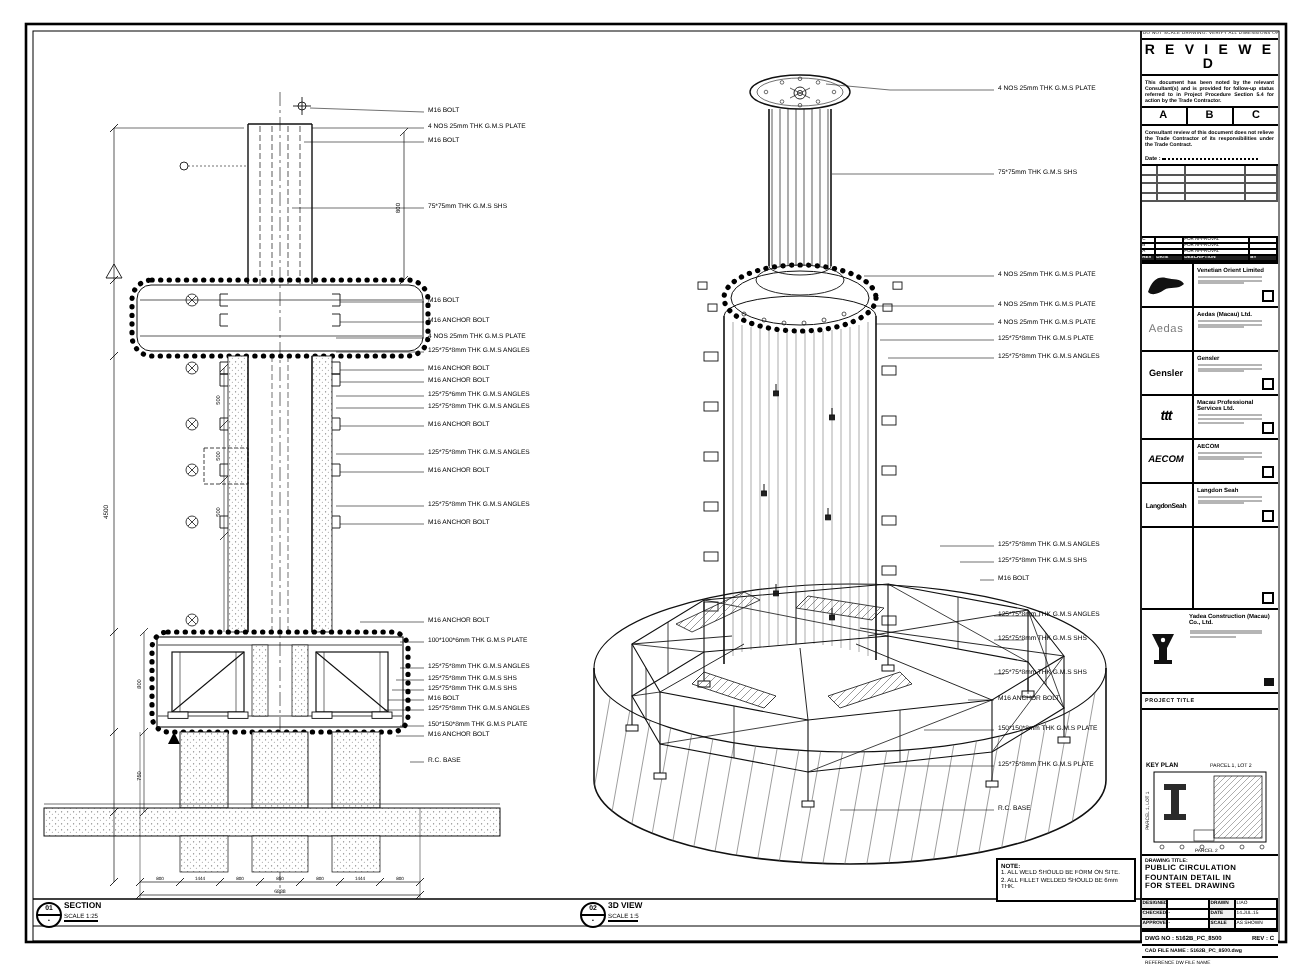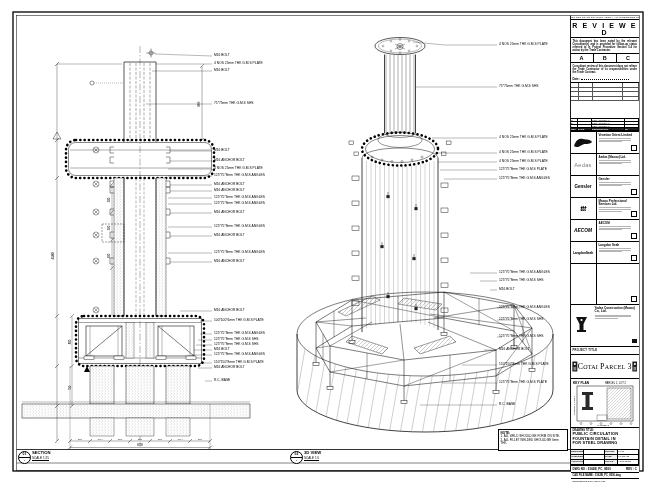--- a/index.html
+++ b/index.html
@@ -705,33 +705,20 @@
       <div class="inf">
         <div class="nm">Yadea Construction (Macau) Co., Ltd.</div>
         <div class="tbar"></div>
           <div class="tbar"></div>
           <div class="tbar" style="width:55%"></div>
         <div class="sq"></div>
       </div>
     </div>
 
     <div class="tb-sec ptbar">PROJECT TITLE</div>
-    <div class="tb-sec projband">
-      <svg width="8" height="15" viewBox="0 0 8 15">
-          <rect x="0.5" y="0.5" width="7" height="14" fill="#1c1c1c"></rect>
-          <circle cx="4" cy="4" r="1.5" fill="#fff"></circle>
-          <rect x="2" y="8" width="4" height="5" fill="#888"></rect>
-        </svg>
-      <span class="projname">Cotai Parcel 3</span>
-      <svg width="8" height="15" viewBox="0 0 8 15">
-          <rect x="0.5" y="0.5" width="7" height="14" fill="#1c1c1c"></rect>
-          <circle cx="4" cy="4" r="1.5" fill="#fff"></circle>
-          <rect x="2" y="8" width="4" height="5" fill="#888"></rect>
-        </svg>
-    </div>
 
     <div class="tb-sec keyplan">
       <svg width="68" height="48" viewBox="0 0 68 48">
         <defs>
           <pattern id="hk" width="3" height="3" patternUnits="userSpaceOnUse">
               <path d="M0,3 L3,0" stroke="#777" stroke-width="0.3"></path>
             </pattern>
         </defs>
         <rect x="6" y="7" width="56" height="35" fill="none" stroke="#000" stroke-width="0.5"></rect>
         <rect x="36" y="9" width="24" height="31" fill="url(#hk)" stroke="#000" stroke-width="0.35"></rect>

